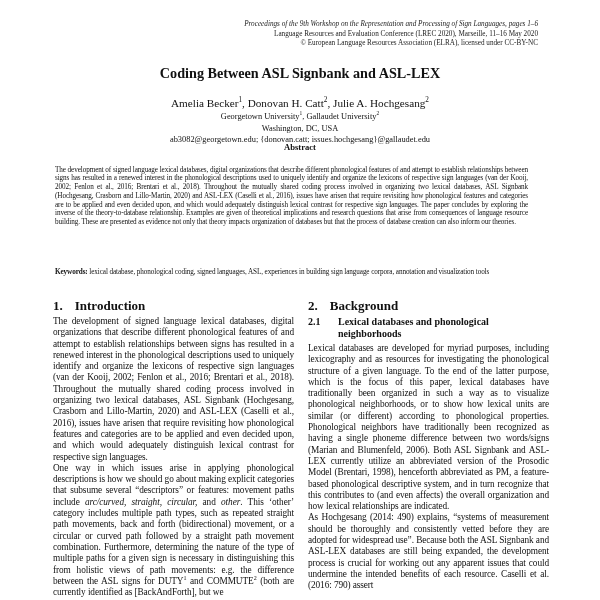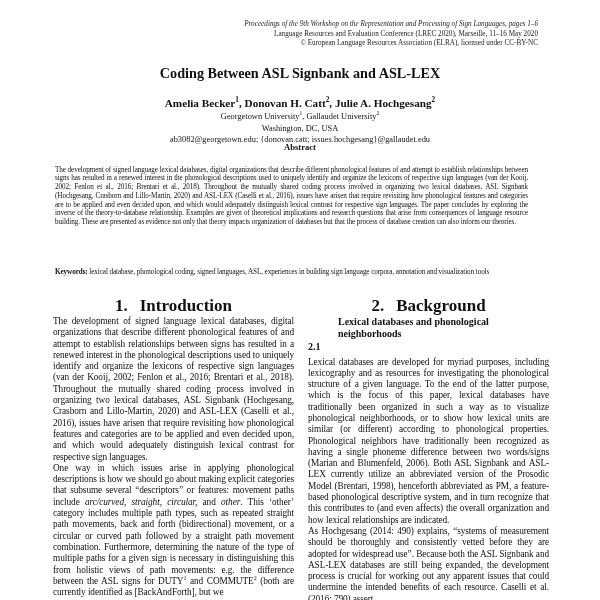--- a/index.html
+++ b/index.html
@@ -1,33 +1,33 @@
 <!DOCTYPE html>
 <html><head>
 <meta charset="utf-8">
 <style>
   html, body { margin: 0; padding: 0; background: #ffffff; }
   body { width: 600px; height: 600px; overflow: hidden; position: relative; font-family: "Liberation Serif", serif; color: #111; }
   .header { position: absolute; right: 62px; top: 4px; text-align: right; font-size: 7.2px; line-height: 9.6px; color: #222; margin-top: 16px; }
   .header .l1 { font-style: italic; }
   .title { position: absolute; left: 40px; width: 520px; top: 65px; text-align: center; font-weight: bold; font-size: 14.2px; line-height: 16.5px; }
-  .authors { position: absolute; left: 40px; width: 520px; top: 97px; text-align: center; font-weight: bold; font-size: 11.2px; line-height: 13px; }
+  .authors { position: absolute; left: 40px; width: 520px; top: 97px; text-align: center; font-weight: normal; font-size: 11.2px; line-height: 13px; }
   .affil { position: absolute; left: 40px; width: 520px; top: 111px; text-align: center; font-size: 8.4px; line-height: 11.5px; }
   sup { font-size: 65%; line-height: 0; vertical-align: super; }
   .abs-head { position: absolute; left: 40px; width: 520px; top: 142px; text-align: center; font-weight: bold; font-size: 8.6px; }
   .abstract { position: absolute; left: 55px; width: 473px; top: 165.5px; font-size: 7.2px; line-height: 8.8px; text-align: justify; letter-spacing: -0.1px; }
   .keywords { position: absolute; left: 55px; width: 473px; top: 268px; font-size: 7.2px; line-height: 8.8px; text-align: justify; letter-spacing: -0.1px; }
   .keywords b { font-weight: bold; }
   .col { position: absolute; top: 300px; width: 241px; }
   .col.left { left: 53px; }
   .col.right { left: 308px; }
-  .sec-head { font-weight: bold; font-size: 17px; text-align: center; height: 16px; line-height: 12px; }
+  .sec-head { font-weight: bold; font-size: 13px; text-align: left; height: 16px; line-height: 12px; }
   .sec-head .num { margin-right: 12px; }
   .sub-head { font-weight: bold; font-size: 10px; line-height: 11.5px; display: flex; margin-top: 0px; margin-bottom: 4px; }
-  .sub-head .num { width: 30px; flex: none; margin-top: 25px; }
+  .sub-head .num { width: 30px; flex: none; }
   .para { font-size: 9.3px; line-height: 11.3px; text-align: justify; margin: 0; letter-spacing: -0.1px; }
   .para i { font-style: italic; margin-top: 40px; }
 </style>
 </head>
 <body>
 
 <div class="header">
   <div class="l1">Proceedings of the 9th Workshop on the Representation and Processing of Sign Languages, pages 1–6</div>
   <div>Language Resources and Evaluation Conference (LREC 2020), Marseille, 11–16 May 2020</div>
   <div>© European Language Resources Association (ELRA), licensed under CC-BY-NC</div>

